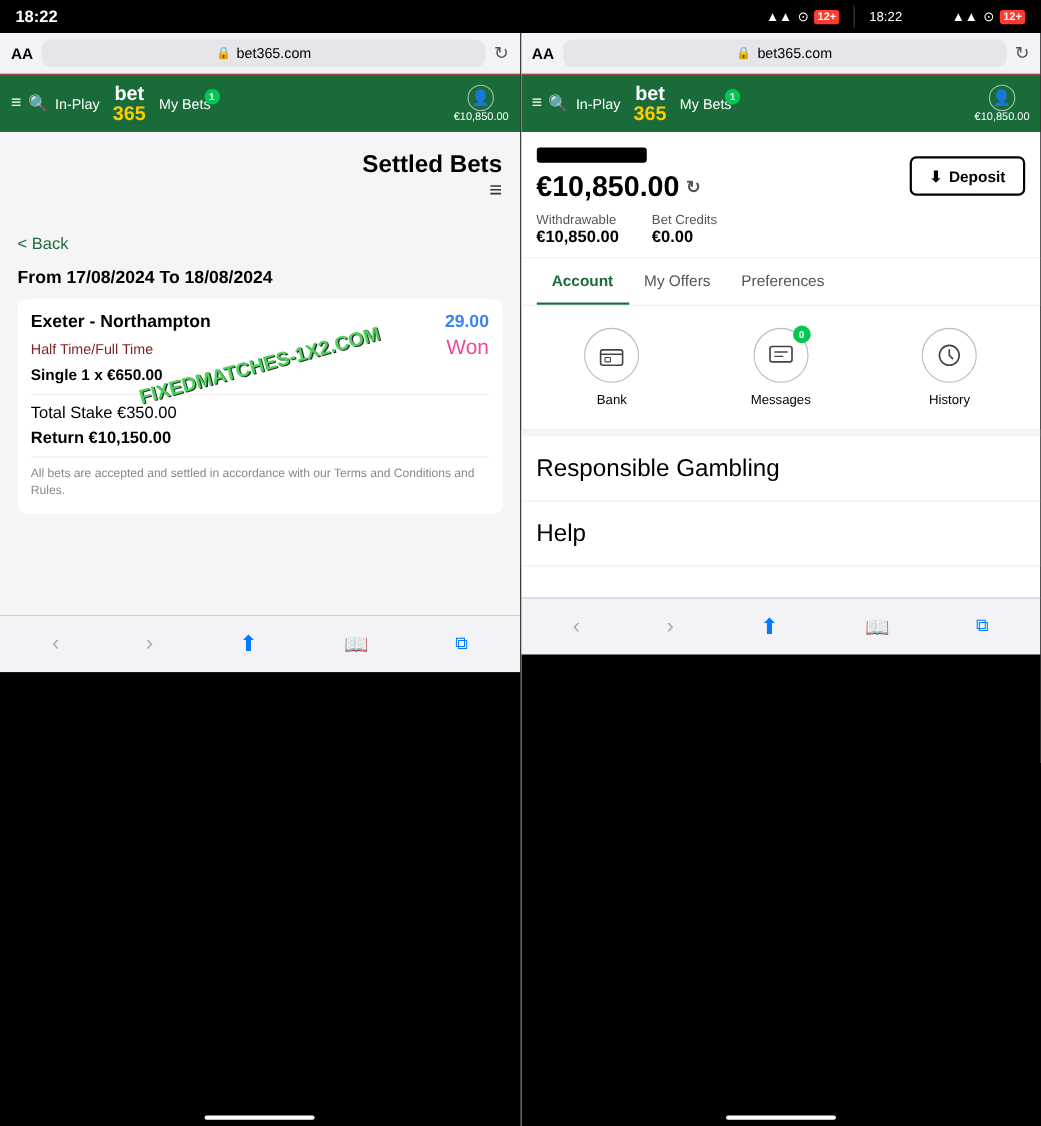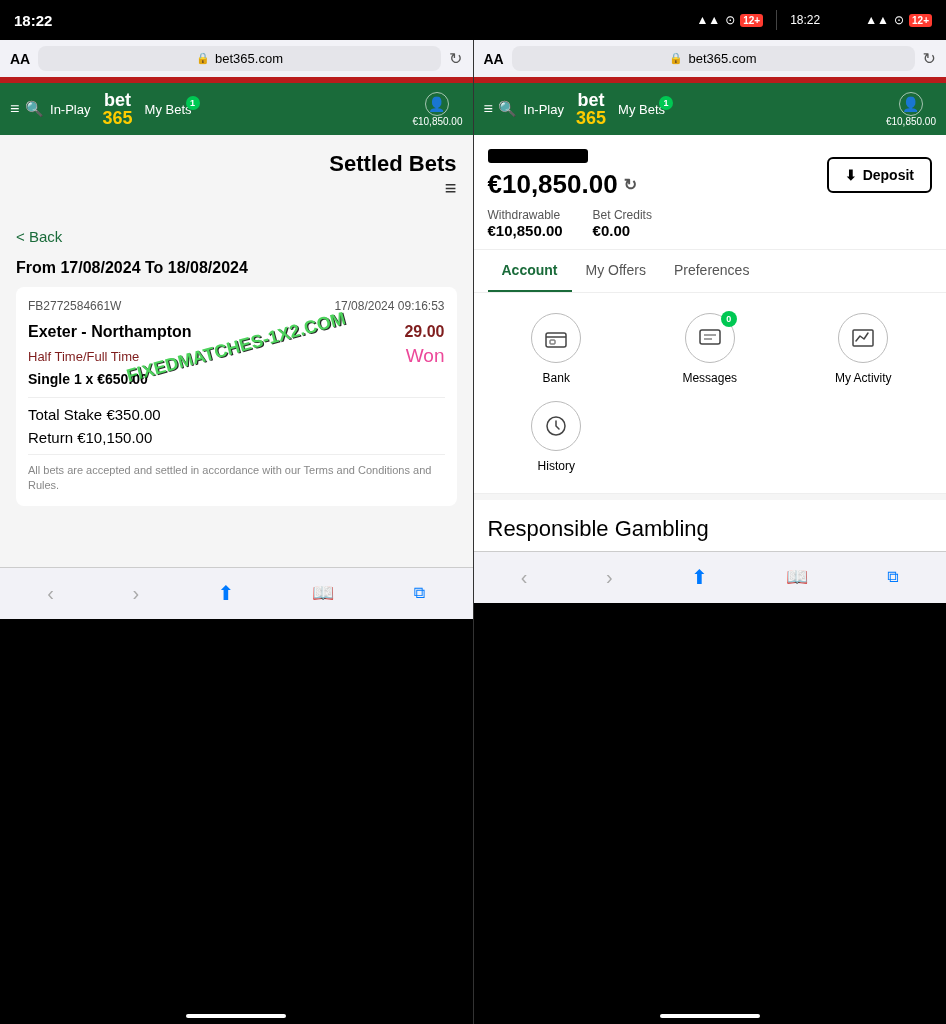--- a/index.html
+++ b/index.html
@@ -28,21 +28,21 @@
       overflow: hidden;
     }
 
     
     .address-bar {
       background: #f2f2f7;
       display: flex;
       align-items: center;
       padding: 6px 10px;
       gap: 8px;
-      border-bottom: 6px solid #b91c1c;
+      border-bottom: 1px solid #b91c1c;
     }
     .address-bar .aa {
       font-size: 14px;
       font-weight: 600;
       color: #000;
     }
     .address-url-box {
       flex: 1;
       background: #e5e5ea;
       border-radius: 8px;
@@ -189,21 +189,21 @@
       margin-bottom: 4px;
     }
     .bet-match-name {
       font-size: 16px;
       font-weight: 700;
       color: #000;
     }
     .bet-odds {
       font-size: 16px;
       font-weight: 700;
-      color: #7f1d1d;
+      color: #3b82f6;
     }
     .bet-subtitle {
       font-size: 13px;
       color: #555;
       margin-bottom: 4px;
     }
     .bet-market {
       display: flex;
       justify-content: space-between;
       align-items: center;
@@ -226,21 +226,21 @@
       background: #eee;
       margin: 8px 0;
     }
     .bet-stake {
       font-size: 15px;
       color: #000;
       margin-bottom: 6px;
     }
     .bet-return {
       font-size: 15px;
-      font-weight: 400;
+      font-weight: 700;
       color: #000;
       margin-bottom: 1px;
     }
     .bet-disclaimer {
       font-size: 11px;
       color: #888;
       line-height: 1.4;
     }
 
     
@@ -427,21 +427,21 @@
     }
 
     .divider-line {
       width: 1px;
       background: #333;
     }
   </style>
 </head>
 <body>
 
-<div style="display:flex; background:#000; height:40px;">
+<div style="display:flex; background:#000; height:30px;">
   <div style="flex:1; display:flex; align-items:center; padding:0 14px; color:#fff; font-size:15px; font-weight:600;">
     <span>18:22</span>
   </div>
   <div style="flex:1; display:flex; align-items:center; justify-content:flex-end; gap:5px; padding:0 14px; color:#fff; font-size:12px;">
     <span>▲▲</span>
     <span>⊙</span>
     <span style="background:#ff3b30;color:#fff;font-size:10px;font-weight:700;border-radius:3px;padding:1px 3px;">12+</span>
     <span style="width:1px;background:#444;height:20px;margin:0 8px;"></span>
     <span style="margin-right:40px;">18:22</span>
     <span>▲▲</span>
@@ -489,24 +489,20 @@
       </div>
       <div class="back-link">
         <span>&lt; Back</span>
       </div>
       <div class="date-range">From 17/08/2024 To 18/08/2024</div>
 
       <div class="bet-card">
 
         <div class="watermark">FIXEDMATCHES-1X2.COM</div>
 
-        <div class="bet-card-header">
-          <span class="bet-ref">FB2772584661W</span>
-          <span class="bet-datetime">17/08/2024 09:16:53</span>
-        </div>
         <div class="bet-match">
           <span class="bet-match-name">Exeter - Northampton</span>
           <span class="bet-odds">29.00</span>
         </div>
         <div class="bet-market">
           <span class="bet-market-name">Half Time/Full Time</span>
           <span class="bet-result">Won</span>
         </div>
         <div class="bet-type">Single 1 x €650.00</div>
         <div class="bet-divider"></div>
@@ -614,29 +610,20 @@
               <rect x="3" y="5" width="20" height="14" rx="2" stroke="#444" stroke-width="1.5"></rect>
               <path d="M7 10h12M7 14h8" stroke="#444" stroke-width="1.2"></path>
             </svg>
             <span class="icon-badge">0</span>
           </div>
           <span class="icon-label">Messages</span>
         </div>
 
 
 
-        <div class="icon-item">
-          <div class="icon-circle">
-            <svg width="26" height="26" viewBox="0 0 26 26" fill="none">
-              <rect x="3" y="5" width="20" height="16" rx="1" stroke="#444" stroke-width="1.5"></rect>
-              <path d="M6 16l4-5 4 3 4-6" stroke="#444" stroke-width="1.5" stroke-linecap="round" stroke-linejoin="round"></path>
-            </svg>
-          </div>
-          <span class="icon-label">My Activity</span>
-        </div>
 
         <div class="icon-item">
           <div class="icon-circle">
             <svg width="26" height="26" viewBox="0 0 26 26" fill="none">
               <circle cx="13" cy="13" r="9" stroke="#444" stroke-width="1.5"></circle>
               <path d="M13 8v5l3 3" stroke="#444" stroke-width="1.5" stroke-linecap="round"></path>
             </svg>
           </div>
           <span class="icon-label">History</span>
         </div>

